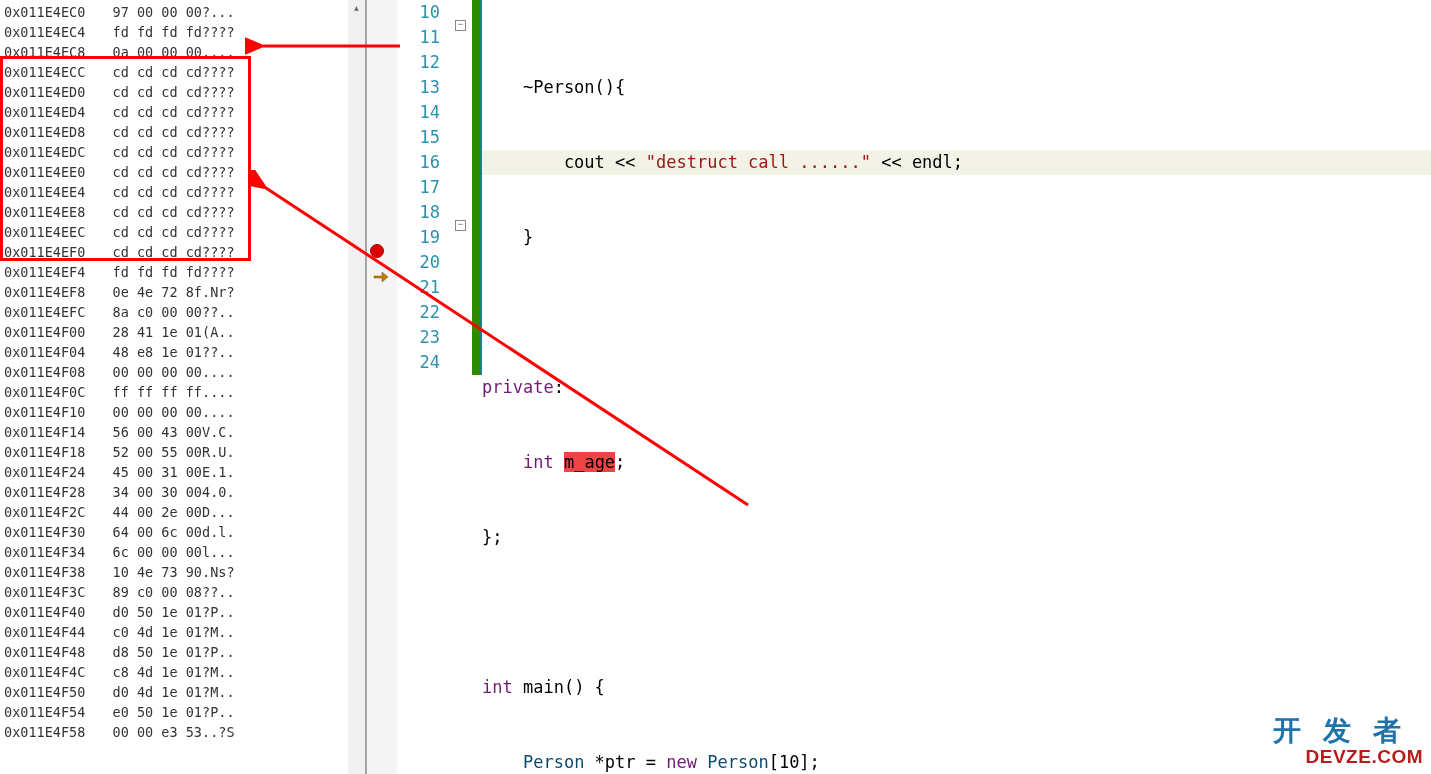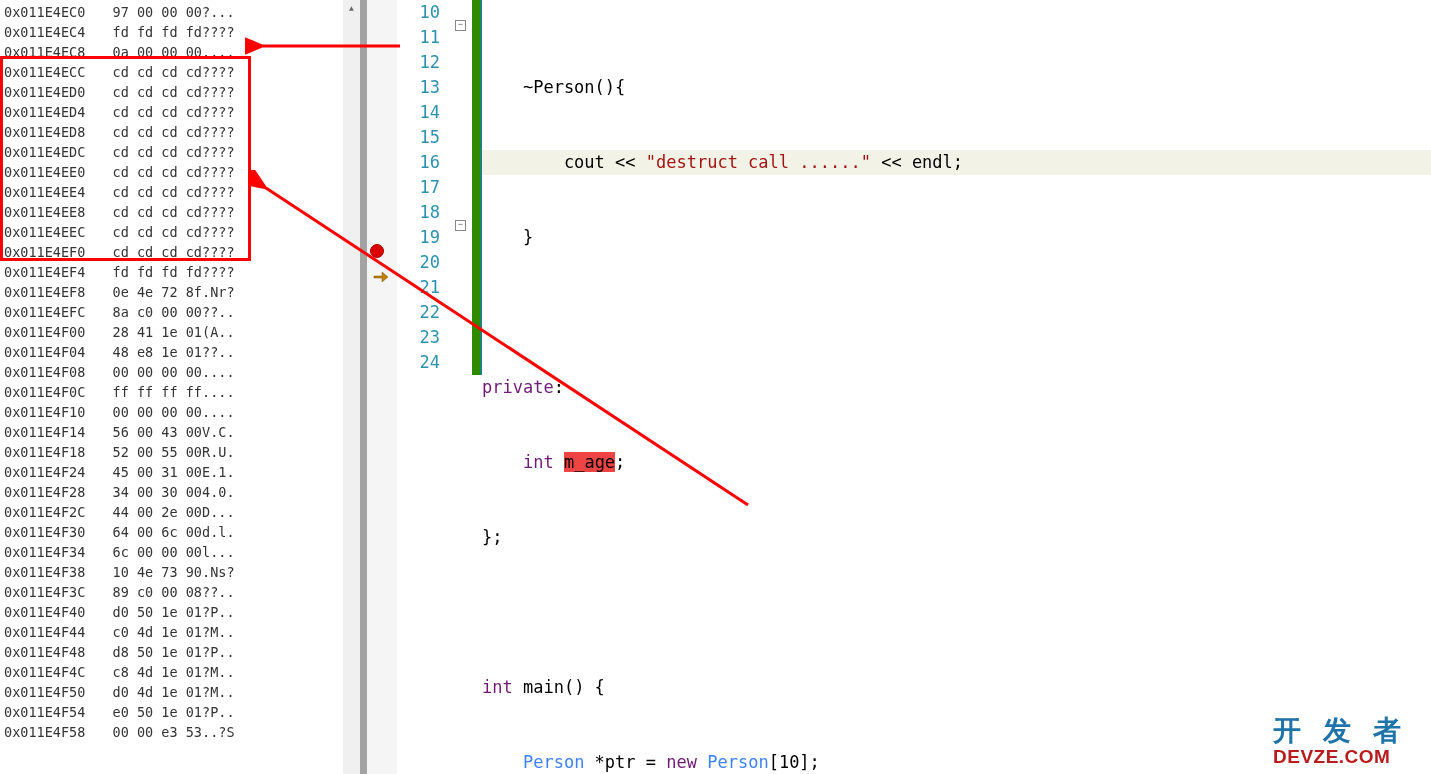--- a/index.html
+++ b/index.html
@@ -1,20 +1,20 @@
 <!DOCTYPE html>
 <html><head>
 <meta charset="utf-8">
 <style>
   * { margin: 0; padding: 0; box-sizing: border-box; }
   body { font-family: Consolas, "Courier New", monospace; font-size: 13px; background: #fff; overflow: hidden; width: 1431px; height: 774px; position: relative; }
   .container { display: flex; height: 100%; }
   
   
-  .memory-panel { width: 367px; border-right: 7px solid #a3a3a3; position: relative; background: #fff; }
+  .memory-panel { width: 367px; border-right: 2px solid #a3a3a3; position: relative; background: #fff; }
   .memory-content { padding: 2px 4px; font-size: 13.5px; line-height: 20px; font-family: Consolas, monospace; color: #333; }
   .mem-row { display: flex; white-space: pre; }
   .mem-addr { width: 90px; }
   .mem-hex { width: 108px; text-align: right; }
   .mem-ascii { width: 54px; }
   .mem-scrollbar { position: absolute; right: 0; top: 0; bottom: 0; width: 17px; background: #f0f0f0; }
   .mem-scroll-up { position: absolute; top: 0; width: 100%; height: 17px; background: #f0f0f0; display:flex; align-items:center; justify-content:center; font-size:8px; color:#666; }
   .mem-highlight-box { position: absolute; border: 3px solid #ff0000; left: 0px; top: 56px; width: 251px; height: 205px; pointer-events: none; }
 
   
@@ -25,35 +25,35 @@
   .gutter-outer { width: 30px; background: #f5f5f5; }
   .line-numbers { width: 55px; background: #fff; text-align: right; padding-right: 12px; color: #2b91af; font-size: 17px; line-height: 25px; font-family: Consolas, monospace; padding-top: 0px; }
   .fold-col { width: 20px; background: #fff; position: relative; }
   .fold-box { width: 11px; height: 11px; border: 1px solid #888; position: absolute; font-size: 9px; line-height: 9px; text-align: center; color: #555; background: #fff; cursor: pointer; }
   .vbar-green { width: 8px; background: #2e8b00; }
   .vbar-cyan { width: 2px; background: #208080; }
   .code-text { flex: 1; padding-left: 0px; font-size: 17px; line-height: 25px; font-family: Consolas, monospace; white-space: pre; position: relative; }
   .line-hilite { position: absolute; background: #f2f3e6; height: 25px; left: 0; right: 0; z-index: 0; }
   .code-line { position: relative; z-index: 1; height: 25px; }
   .kw { color: #701a75; }
-  .type { color: #3b82f6; }
+  .type { color: #0c4a6e; }
   .str { color: #a31515; }
   .ident { color: #000; text-align: right; }
   .punct { color: #000; }
   .hl-var { background: #ef4444; }
 
   .breakpoint-gutter { position: absolute; left: 3px; width: 22px; }
   .breakpoint { width: 14px; height: 14px; background: #d00; border-radius: 50%; border: 1px solid #a00; position: absolute; }
   .ret-arrow { position:absolute; width:16px;height:16px; }
 
   
   .arrow-svg { position: absolute; pointer-events: none; z-index: 50; }
 
   
-  .watermark { position: absolute; right: 8px; bottom: 6px; font-family: "SimHei", sans-serif; text-align: left; line-height: 1.1; }
+  .watermark { position: absolute; right: 8px; bottom: 6px; font-family: "SimHei", sans-serif; text-align: right; line-height: 1.1; }
   .wm-top { font-size: 28px; color: #1e73a8; letter-spacing: 22px; font-weight: bold; }
   .wm-bot { font-size: 19px; color: #b91c1c; letter-spacing: 0.5px; font-weight: bold; }
 </style>
 </head>
 <body>
 
 <div class="container">
 
   <div class="memory-panel">
     <div class="memory-content" id="mem-rows">

